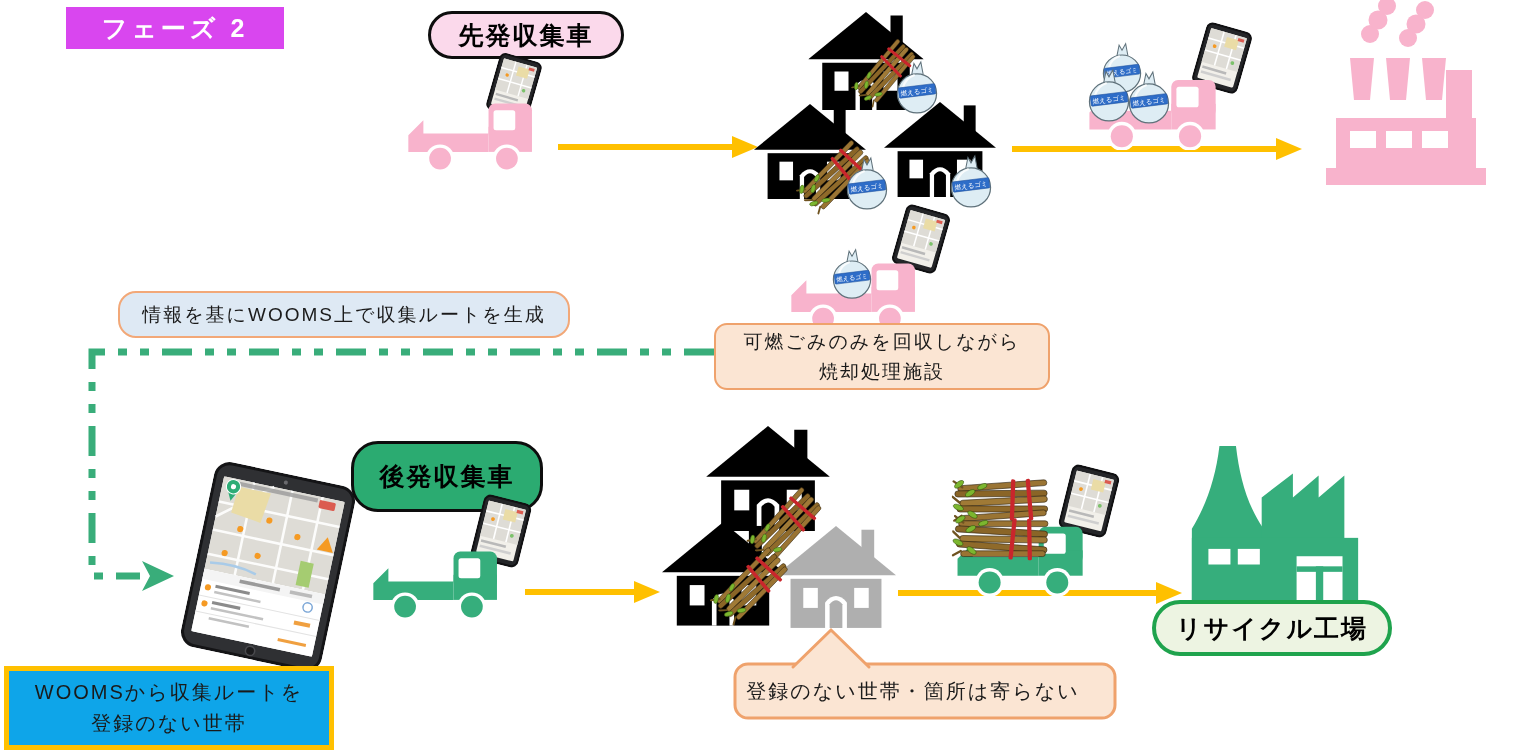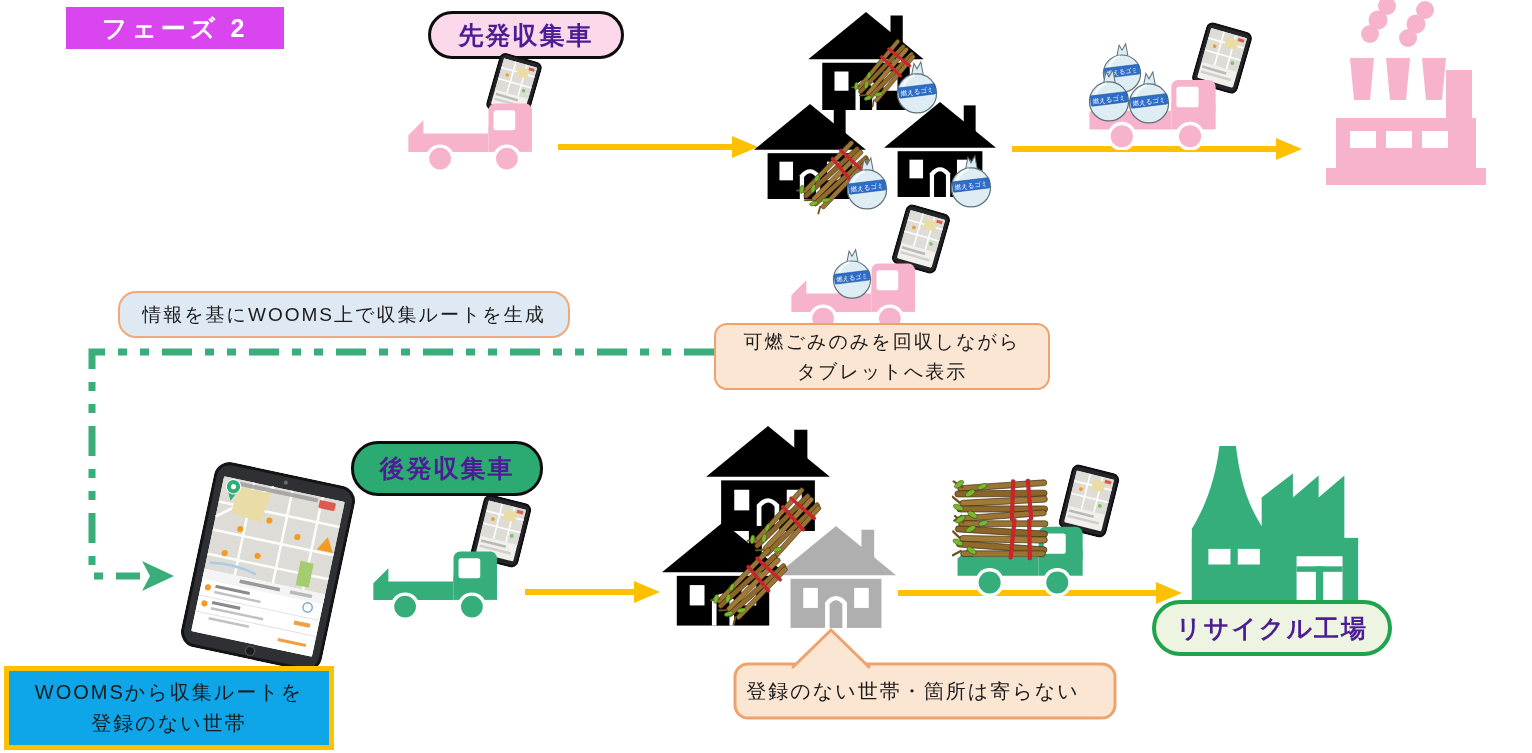--- a/index.html
+++ b/index.html
@@ -1,19 +1,19 @@
 <!DOCTYPE html>
 <html><head>
 <meta charset="utf-8">
 <style>
   html,body{margin:0;padding:0;background:#fff;}
   #canvas{position:relative;width:1532px;height:753px;background:#ffffff;overflow:hidden;
           font-family:"Liberation Sans","DejaVu Sans",sans-serif;}
   .abs{position:absolute;}
-  .pill{display:flex;align-items:center;justify-content:center;font-weight:700;color:#4c1d95;
+  .pill{display:flex;align-items:center;justify-content:center;font-weight:700;color:#000000;
         box-sizing:border-box;letter-spacing:2px;font-family:Liberation Mono, monospace;}
   .note{display:flex;flex-direction:column;align-items:center;justify-content:center;text-align:center;
         color:#1a1a1a;box-sizing:border-box;letter-spacing:2px;line-height:1.55;}
   .badge{display:flex;align-items:center;justify-content:center;color:#fff;font-weight:700;letter-spacing:4px;}
   svg{display:block;overflow:visible;}
 </style>
 </head>
 <body>
 
 <svg width="0" height="0" style="position:absolute" aria-hidden="true">
@@ -263,33 +263,33 @@
     </svg>
   <svg class="abs" style="left:788px;top:240px;color:#F8B3CC" width="142" height="92" viewBox="0 0 170 110">
       <use href="#sym-truck"></use>
     </svg>
   <svg class="abs" style="left:830px;top:246px" width="44" height="54" viewBox="0 0 60 74">
       <use href="#sym-bag"></use>
     </svg>
 
   <div class="abs note" style="left:714px;top:323px;width:336px;height:67px;background:#FBE5D3;border:2.5px solid #EFA26C;border-radius:13px;font-size:19px;">
     <div>可燃ごみのみを回収しながら</div>
-    <div>タブレットへ表示</div>
+    <div>焼却処理施設</div>
   </div>
 
   <svg class="abs" style="left:196px;top:472px;transform:rotate(12deg)" width="144" height="189" viewBox="0 0 140 184">
       <use href="#sym-big-tablet"></use>
     </svg>
 
   <div class="abs note" style="left:4px;top:666px;width:330px;height:84px;background:#0ea5e9;border:5px solid #FFC000;font-size:20px;">
     <div>WOOMSから収集ルートを</div>
     <div>登録のない世帯</div>
   </div>
 
-  <div class="abs pill" style="left:351px;top:441px;width:192px;height:55px;background:#2BAB71;border:3px solid #0D0D0D;border-radius:27px;font-size:25px;">後発収集車</div>
+  <div class="abs pill" style="left:351px;top:441px;width:192px;height:71px;background:#2BAB71;border:3px solid #0D0D0D;border-radius:27px;font-size:25px;">後発収集車</div>
 
   <svg class="abs" style="left:476px;top:498px;transform:rotate(14deg)" width="50" height="66" viewBox="0 0 46 62">
       <use href="#sym-mini-tablet"></use>
     </svg>
   <svg class="abs" style="left:370px;top:528px;color:#36AE7C" width="142" height="92" viewBox="0 0 170 110">
       <use href="#sym-truck"></use>
     </svg>
 
   <svg class="abs" style="left:776px;top:526px;color:#AFAFAF" width="120" height="102" viewBox="0 0 132 112">
       <use href="#sym-house"></use>

